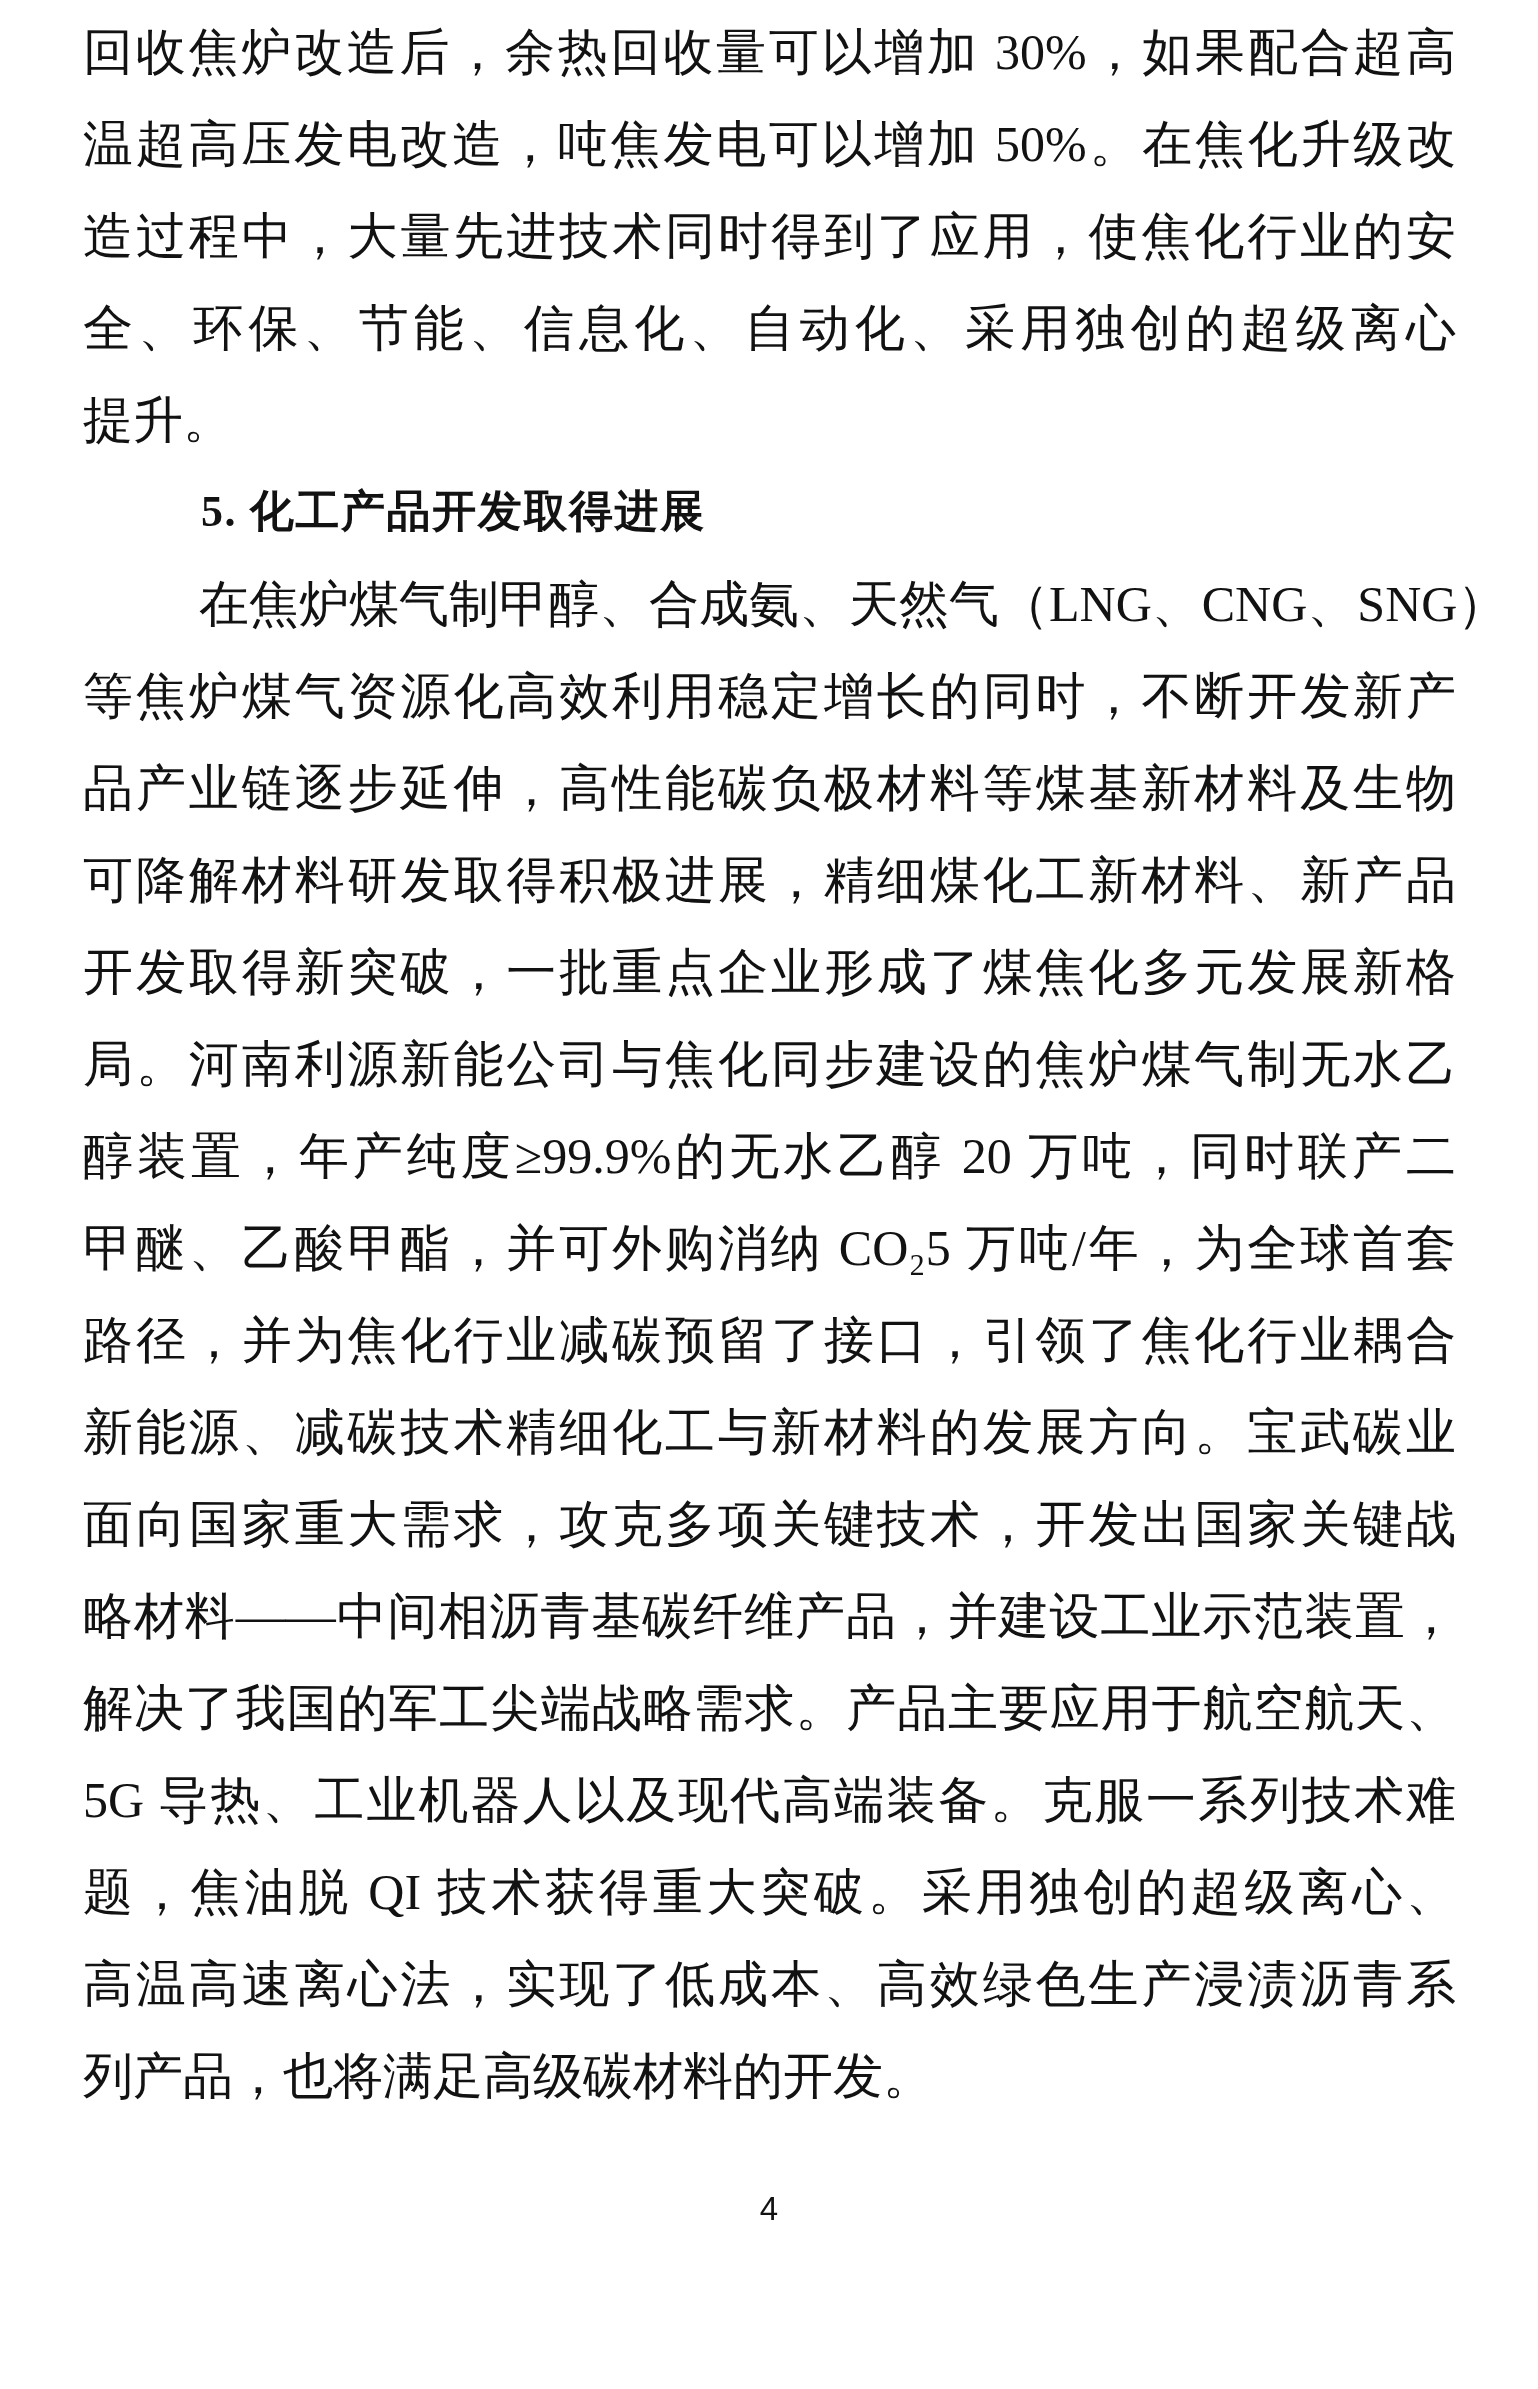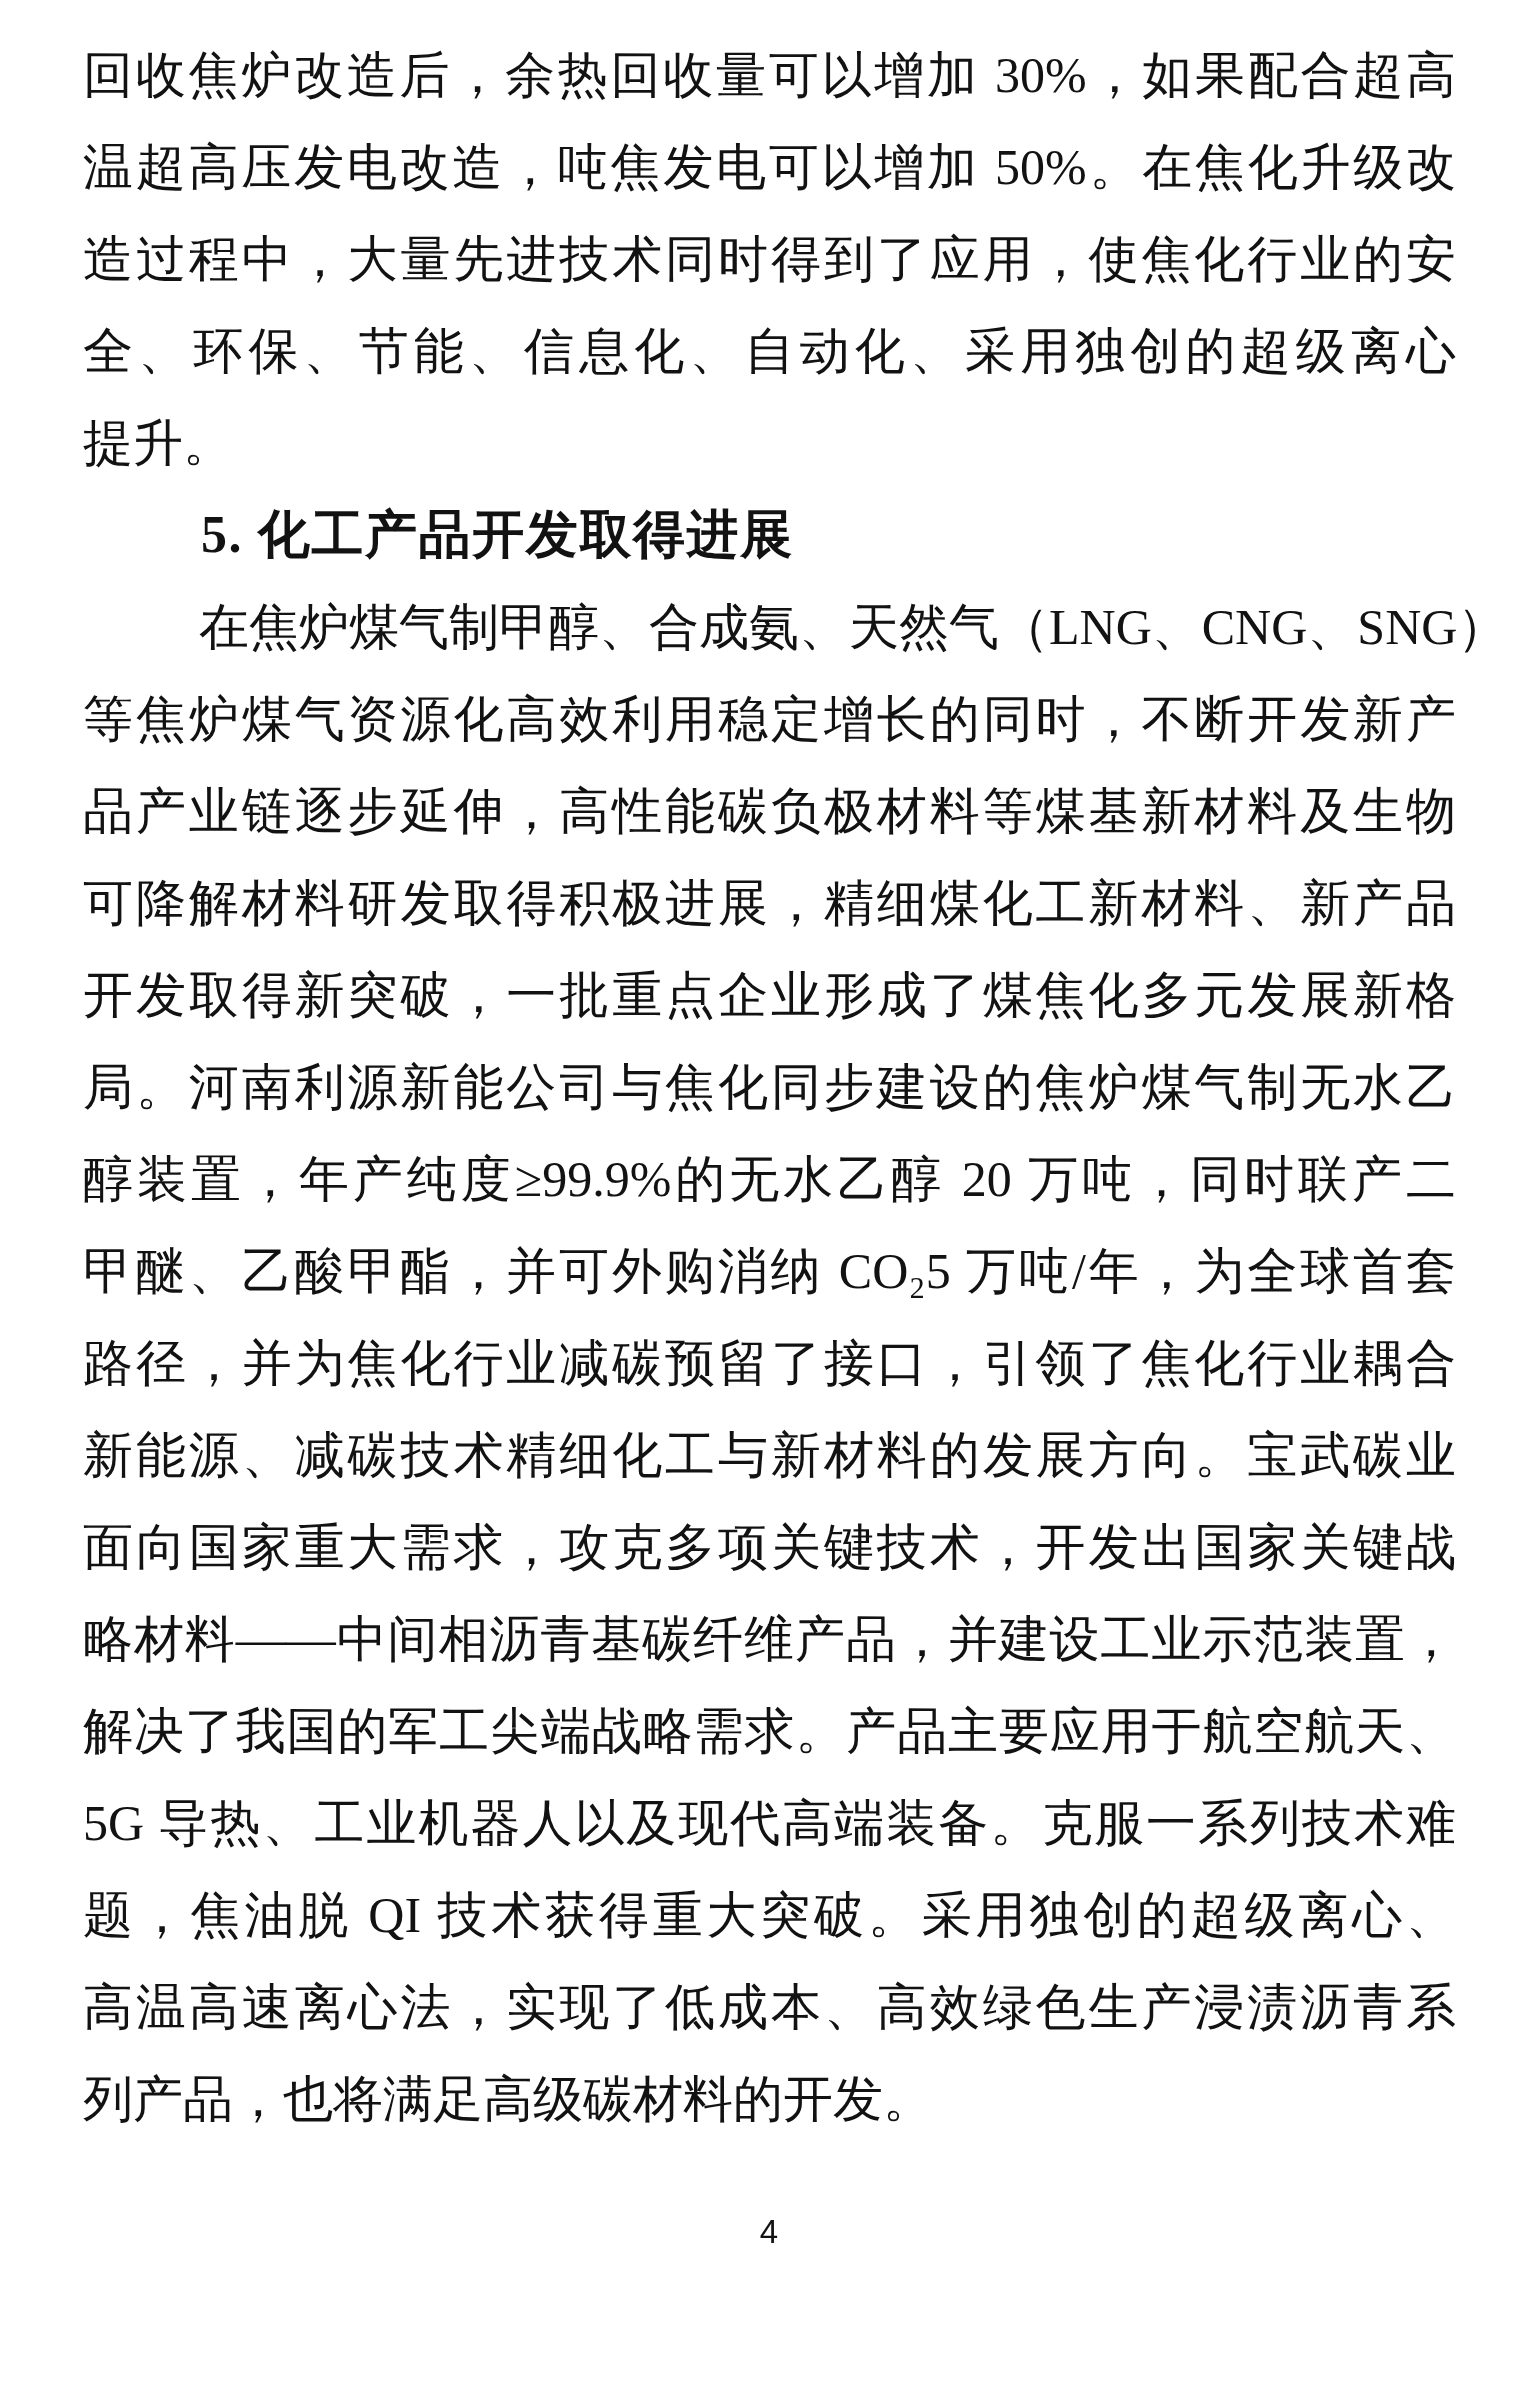--- a/index.html
+++ b/index.html
@@ -9,21 +9,21 @@
   }
   body {
     width: 1538px;
     height: 2389px;
     overflow: hidden;
   }
   .page {
     box-sizing: border-box;
     width: 1538px;
     height: 2389px;
-    padding: 29px 83px 0 83px;
+    padding: 6px 83px 0 83px;
     background: #ffffff;
     color: #121212;
     font-family: "Liberation Serif", "DejaVu Serif", serif;
   }
   .text-column {
     width: 1373px;
   }
   .line {
     font-size: 50px;
     line-height: 92px;
@@ -36,21 +36,21 @@
   }
   .line.no-fill {
     text-align: right;
     text-align-last: left;
   }
   .line.indent {
     text-indent: 116px;
   }
   .line.heading {
     font-weight: bold;
-    font-size: 52px;
+    font-size: 44px;
     text-align: left;
     text-align-last: left;
     text-indent: 118px;
     letter-spacing: 1.6px;
     font-family: Liberation Serif, serif;
   }
   .page-number {
     margin-top: 63px;
     text-align: center;
     font-size: 33px;

